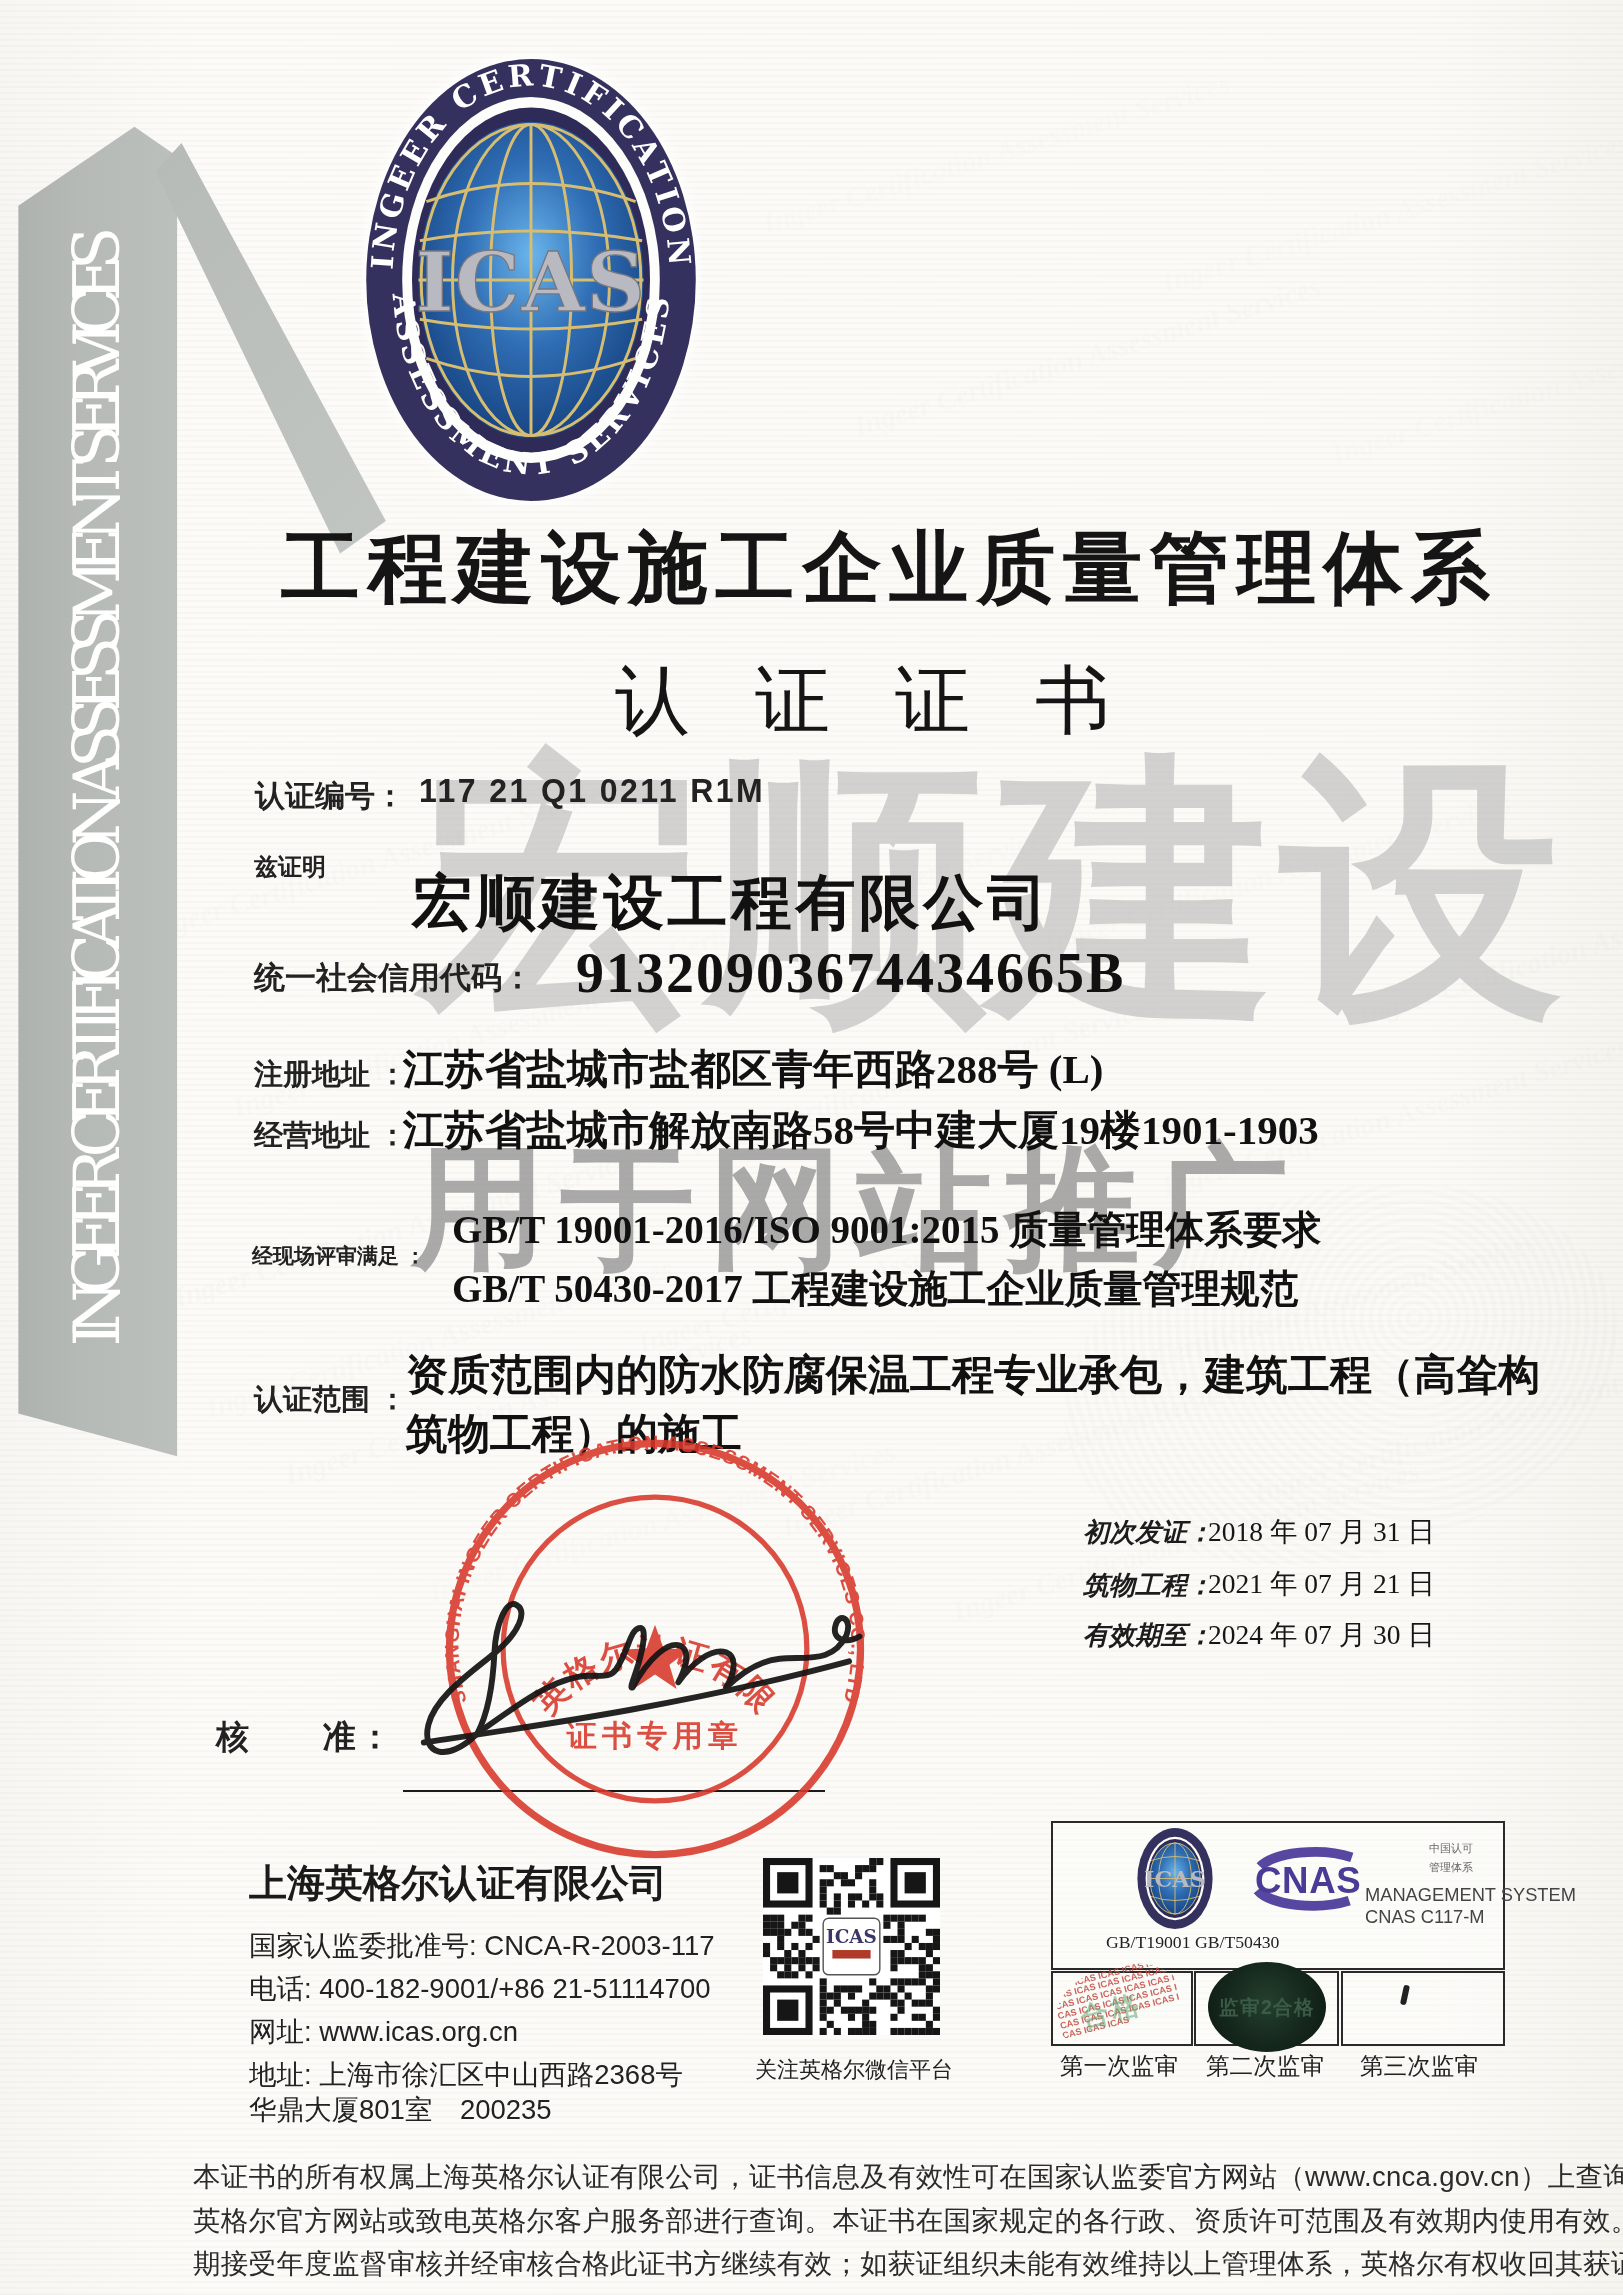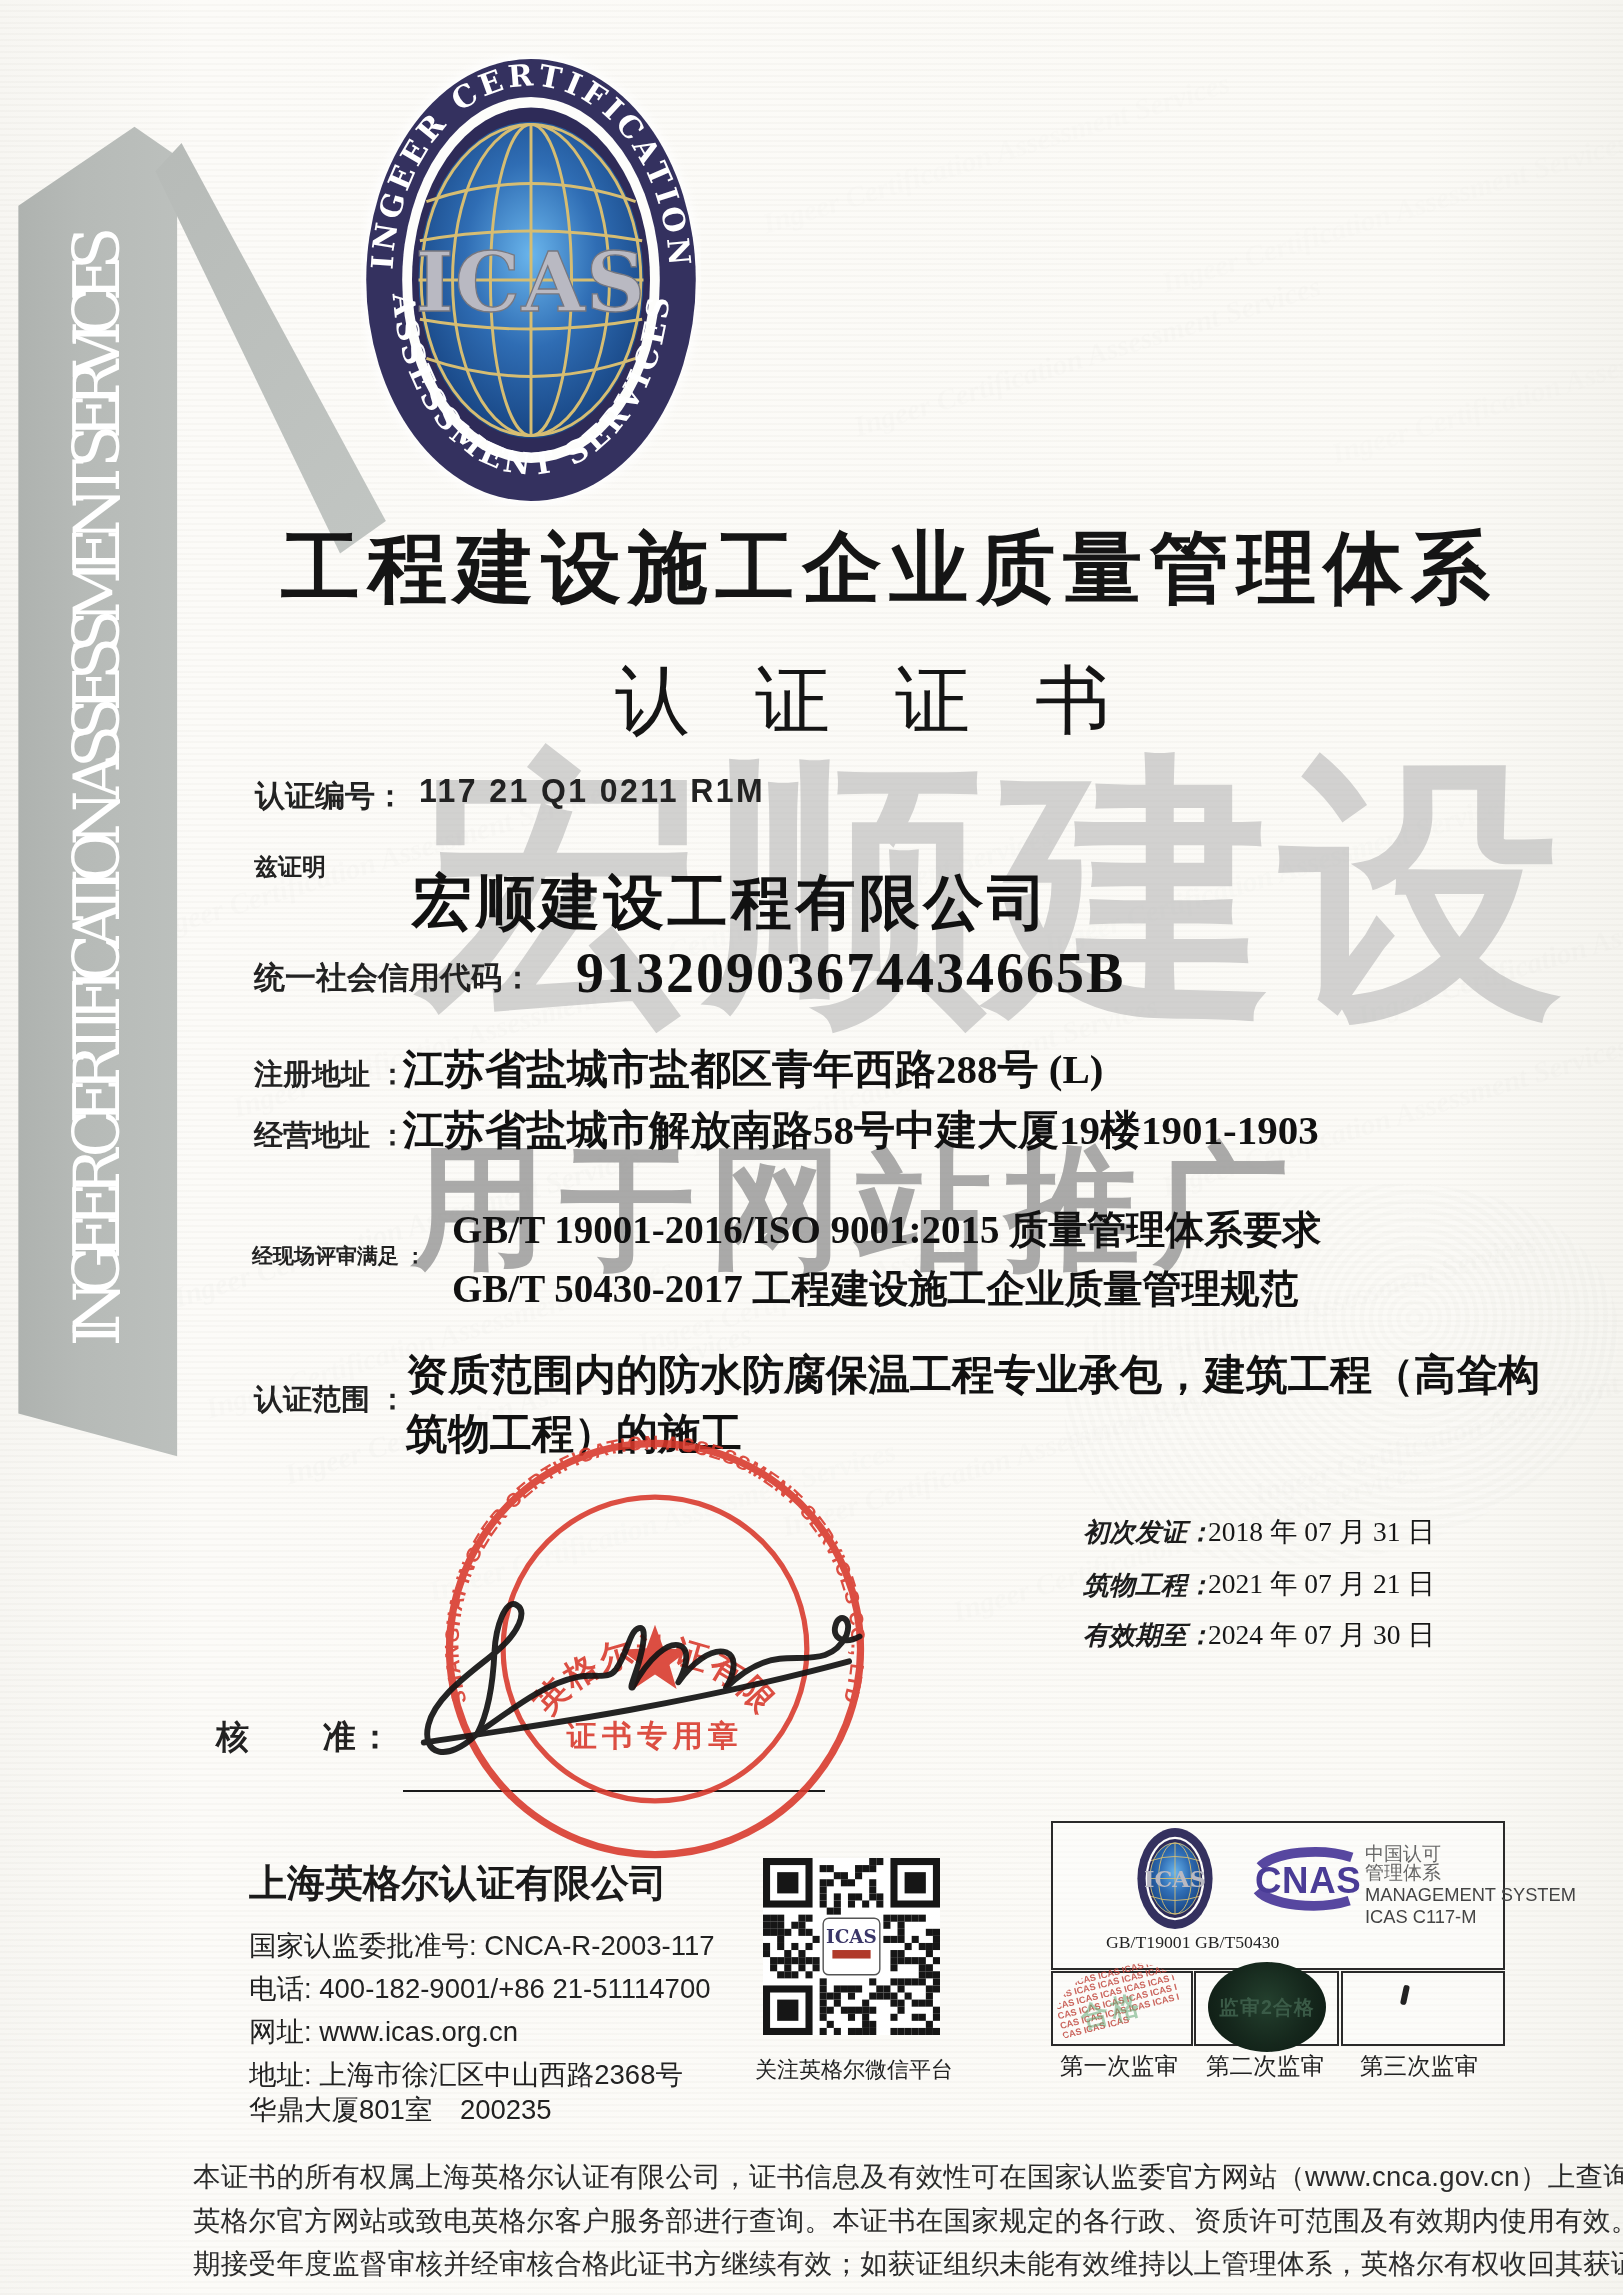--- a/index.html
+++ b/index.html
@@ -79,21 +79,21 @@
   .issuer-line{position:absolute; left:249px; font-size:27.5px; color:#222; white-space:nowrap;}
   
   #qr-box{left:763px; top:1858px; width:177px; height:177px;}
   #qr-caption{left:746px; top:2055px; width:216px; text-align:center; font-size:22px; color:#222;}
   
   .acc-box{border:2.6px solid #2a2a2a; background:rgba(255,255,255,0.4);}
   #acc-top{left:1051px; top:1821px; width:450px; height:145px;}
   .acc-cell{border:2px solid #2a2a2a; position:absolute; top:1971px; height:71px; background:rgba(255,255,255,0.35);}
   #gbt-caption{left:1106px; top:1932px; width:157px; font-family:"Liberation Serif","DejaVu Serif",serif; font-size:17.7px; color:#222; white-space:nowrap;}
   #cnas-block{left:1247px; top:1843px;}
-  .cnas-cn{position:absolute; left:1365px; font-size:19px; color:#666;}
+  .cnas-cn{position:absolute; left:1429px; font-size:11px; color:#666;}
   .cnas-en{position:absolute; left:1365px; font-size:18.3px; color:#444; white-space:nowrap;}
   .audit-label{position:absolute; top:2050px; width:144px; text-align:center; font-size:23.6px; color:#222;}
   .sticker{position:absolute; border-radius:50%; overflow:hidden; display:flex; align-items:center; justify-content:center;}
   #sticker1{left:1055px; top:1965px; width:131px; height:86px; transform:rotate(-14deg);
     background:radial-gradient(circle at 45% 40%, #2d5038 0%, #1b3424 60%, #10ывали2016 100%);}
   #holo-rows{position:absolute; inset:0; font-size:9.2px; line-height:9.8px; font-weight:bold; color:#c24b42; opacity:.85; word-break:break-all; padding:2.6px;}
   #holo-overlay{position:absolute; left:25px; top:26px; font-size:27.5px; font-weight:bold; color:#63a876; opacity:.55; letter-spacing:3.9px;}
   #sticker2{left:1208px; top:1962px; width:118px; height:90px;
     background:radial-gradient(circle at 50% 45%, #24402e 0%, #15271c 55%, #0c1811 100%);}
   #sticker2-text{font-size:19.6px; font-weight:bold; color:#3f604c; opacity:.9; letter-spacing:1.3px;}
@@ -441,21 +441,21 @@
   </svg>
   <div id="gbt-caption" class="abs">GB/T19001 GB/T50430</div>
   <svg id="cnas-block" class="abs" width="118" height="72" viewBox="0 0 180 110">
     <path d="M 20 36 A 88 34 0 0 1 160 22" fill="none" stroke="#5747a0" stroke-width="15"></path>
     <path d="M 16 72 A 88 34 0 0 0 156 88" fill="none" stroke="#5747a0" stroke-width="15"></path>
     <text x="12" y="76" font-family="Liberation Sans, DejaVu Sans, sans-serif" font-weight="bold" font-size="56" letter-spacing="1" fill="#4a3c96">CNAS</text>
   </svg>
   <div class="cnas-cn" style="top:1841px;">中国认可</div>
   <div class="cnas-cn" style="top:1860px;">管理体系</div>
   <div class="cnas-en" style="top:1884px;">MANAGEMENT SYSTEM</div>
-  <div class="cnas-en" style="top:1906px;">ICAS C117-M</div>
+  <div class="cnas-en" style="top:1906px;">CNAS C117-M</div>
 
   <div class="acc-cell" style="left:1051px; width:138px;"></div>
   <div class="acc-cell" style="left:1194px; width:141px;"></div>
   <div class="acc-cell" style="left:1341px; width:160px;"></div>
   <div id="sticker1" class="sticker">
     <div id="holo-rows">ICAS ICAS ICAS ICAS ICAS ICAS ICAS ICAS ICAS ICAS ICAS ICAS ICAS ICAS ICAS ICAS ICAS ICAS ICAS ICAS ICAS ICAS ICAS ICAS ICAS ICAS ICAS ICAS</div>
     <span id="holo-overlay">合格</span>
   </div>
   <div id="sticker2" class="sticker">
     <span id="sticker2-text">监审2合格</span>

